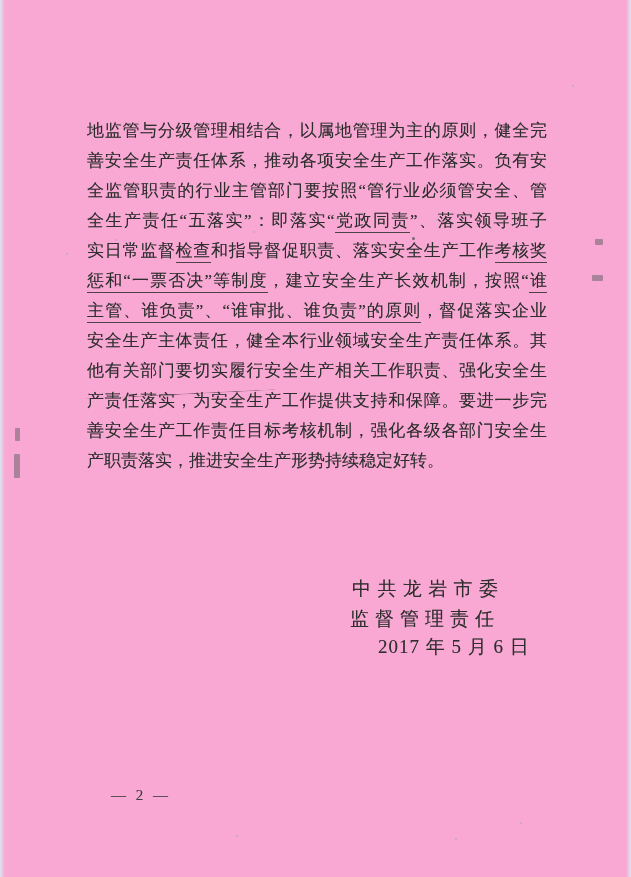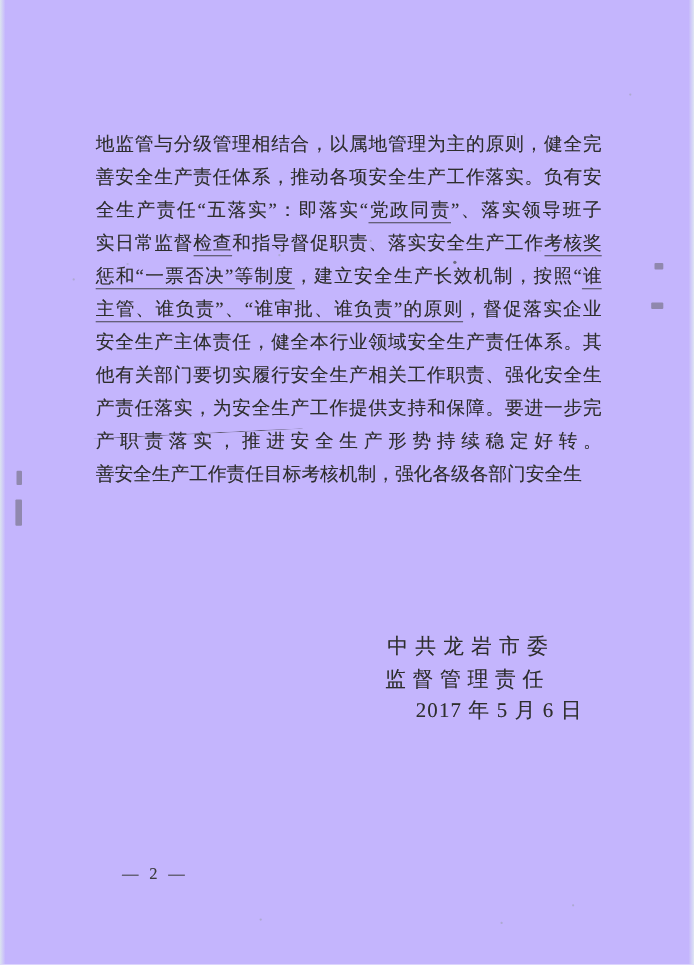--- a/index.html
+++ b/index.html
@@ -1,21 +1,21 @@
 <!DOCTYPE html>
 <html><head>
 <meta charset="utf-8">
 <style>
   html, body { margin: 0; padding: 0; background: #fdfdfc; }
 
   .page {
     position: relative;
     width: 631px;
     height: 877px;
-    background: #c4b5fd;
+    background: #f9a8d4;
     overflow: hidden;
     font-family: "Liberation Serif", "DejaVu Serif", serif;
     color: #2e2e2e;
     text-shadow: 0 0 0.6px rgba(70,70,70,.45);
   }
 
   
   .edge { position: absolute; top: 0; bottom: 0; width: 5px; }
   .edge-left  { left: 0;  background: linear-gradient(to right, #dce4f0, rgba(253,253,252,0)); }
   .edge-right { right: 0; background: linear-gradient(to left,  #dee6f2, rgba(253,253,252,0)); }
@@ -93,29 +93,30 @@
 <body>
 
 <div class="page">
 
   <div class="edge edge-left"></div>
   <div class="edge edge-right"></div>
 
   <div class="body-text">
       <div class="line"><span>地监管与分级管理相结合，以属地管理为主的原则，健全完</span></div>
       <div class="line"><span>善安全生产责任体系，推动各项安全生产工作落实。负有安</span></div>
+      <div class="line"><span>全监管职责的行业主管部门要按照“管行业必须管安全、管</span></div>
       <div class="line"><span>全生产责任“五落实”：即落实“</span><span class="u">党政同责</span><span>”、落实领导班子</span></div>
       <div class="line"><span>实日常监督</span><span class="u">检查</span><span>和指导督促职责、落实安全生产工作</span><span class="u">考核奖</span></div>
       <div class="line"><span class="u">惩和“一票否决”等制度</span><span>，建立安全生产长效机制，按照“</span><span class="u">谁</span></div>
       <div class="line"><span class="u">主管、谁负责”、“谁审批、谁负责”的原则</span><span>，督促落实企业</span></div>
       <div class="line"><span>安全生产主体责任，健全本行业领域安全生产责任体系。其</span></div>
       <div class="line"><span>他有关部门要切实履行安全生产相关工作职责、强化安全生</span></div>
       <div class="line"><span>产责任落实，为安全生产工作提供支持和保障。要进一步完</span></div>
+      <div class="line"><span>善安全生产工作责任目标考核机制，强化各级各部门安全生</span></div>
       <div class="line"><span>产职责落实，推进安全生产形势持续稳定好转。</span></div>
-      <div class="line"><span>善安全生产工作责任目标考核机制，强化各级各部门安全生</span></div>
     </div>
 
   <div class="flourish"></div>
 
   <div class="sig sig1">中 共 龙 岩 市 委</div>
   <div class="sig sig2">监督管理责任</div>
   <div class="sig sig3">2017 年 5 月 6 日</div>
 
   <div class="footer">— 2 —</div>
 

